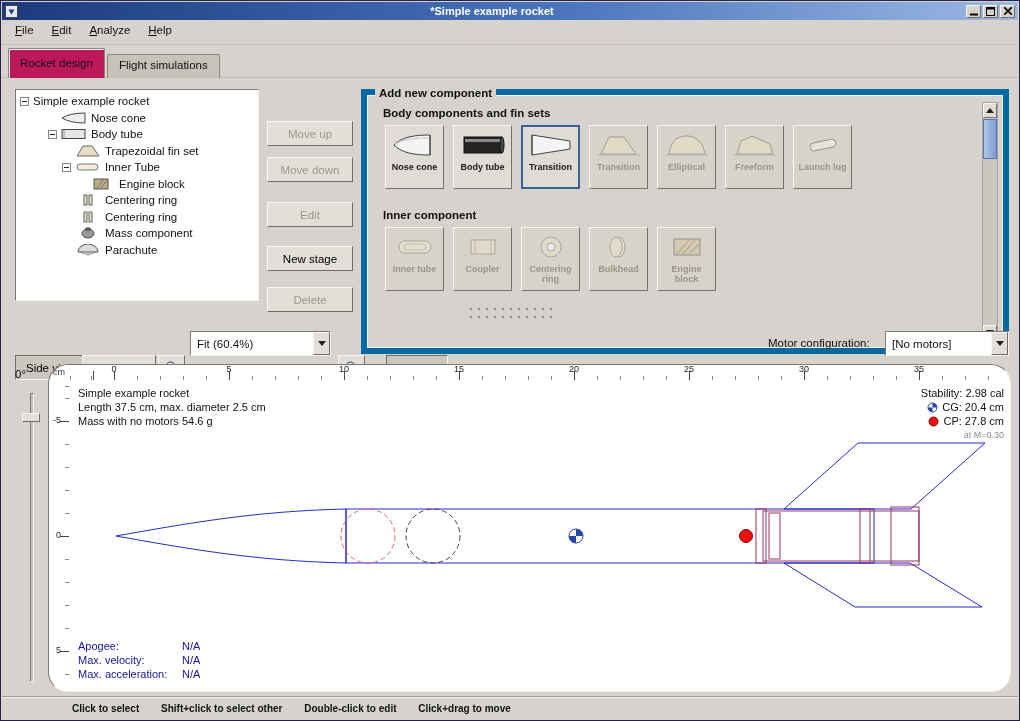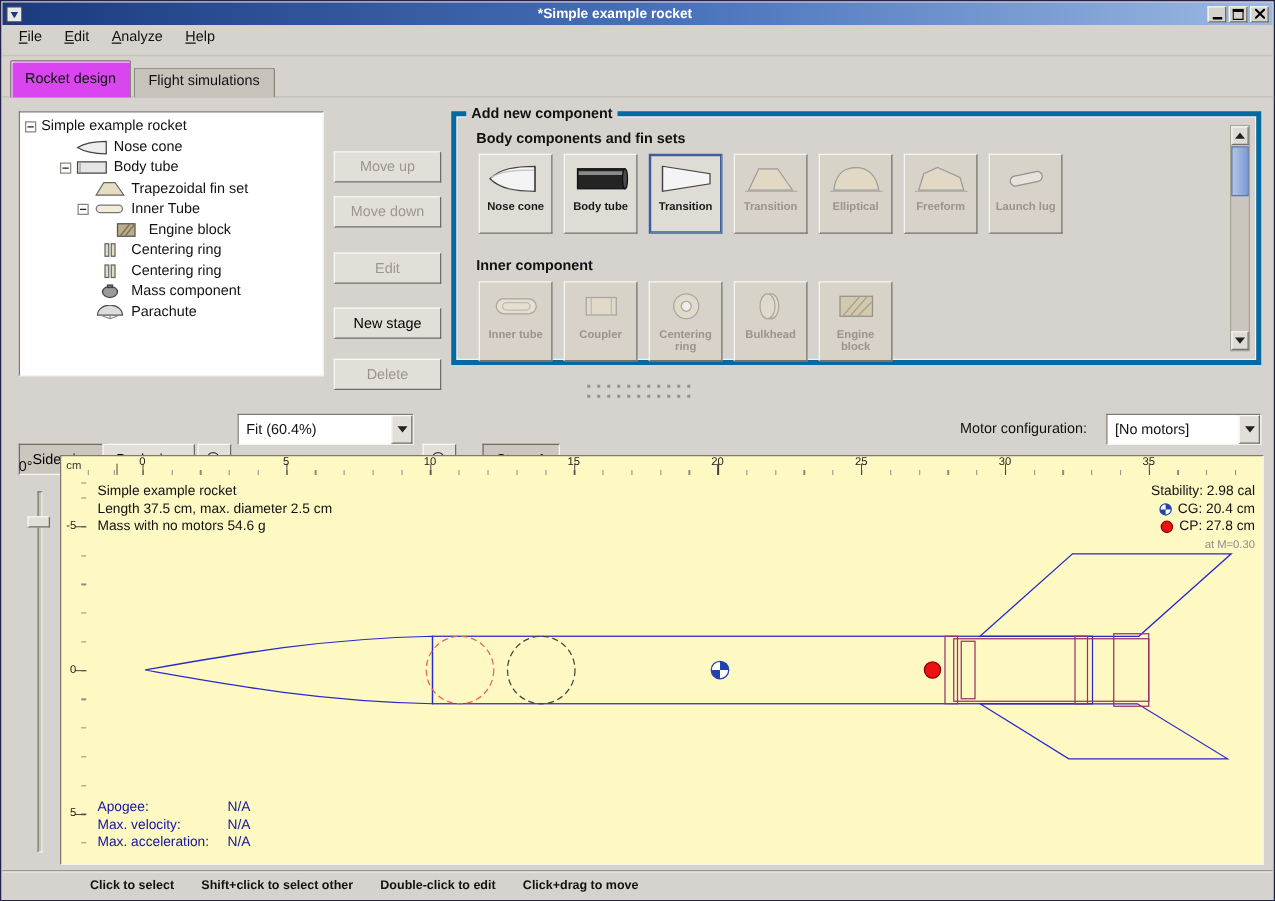--- a/index.html
+++ b/index.html
@@ -18,43 +18,43 @@
 
   
   .menubar { position:absolute; left:1px; right:1px; top:19px; height:25px; display:flex; align-items:flex-start; padding-left:4px;
     border-bottom:1px solid #c6c2ba; }
   .menu-item { display:inline-block; padding:4px 9px; cursor:default; }
   .menu-item::first-letter { text-decoration:underline; }
 
   
   .tabs { position:absolute; top:46px; left:7px; height:31px; display:flex; align-items:flex-end; gap:2px; z-index:3; }
   .tab { border:1px solid #8a867e; border-bottom:none; background:#c7c3bb; height:24px; padding:4px 11px 0; border-radius:2px 2px 0 0; }
-  .tab.active { background:#d946ef; height:30px; padding-top:8px; box-shadow:inset 1px 1px 0 #f6f5f2; }
+  .tab.active { background:#be185d; height:30px; padding-top:8px; box-shadow:inset 1px 1px 0 #f6f5f2; }
   .tabline { position:absolute; top:76px; left:0; right:0; height:1px; background:#c2beb6; z-index:1; }
 
   
   .raised { background:#e2dfd9; border:1px solid; border-color:#f8f7f4 #6f6c65 #6f6c65 #f8f7f4;margin-top:24px; }
   .sunken-box { border:1px solid; border-color:#7e7a72 #f4f3f0 #f4f3f0 #7e7a72; }
   button { font:inherit; cursor:default; }
 
   
   .tree { position:absolute; left:14px; top:88px; width:244px; height:212px; background:#fff; padding:3px 0 0 0; overflow:hidden; }
   .trow { display:flex; align-items:center; height:16.5px; white-space:nowrap; }
   .expander { width:9px; height:9px; flex:none; border:1px solid #8a8680; margin:0 4px 0 0; position:relative; background:#fff; }
   .expander::after { content:""; position:absolute; left:1px; right:1px; top:3px; height:1px; background:#222; }
   .spacer { width:13px; flex:none; }
   .ticon { flex:none; display:inline-flex; margin-right:4px; }
 
   
   .act-btn { position:absolute; left:266px; width:86px; height:25px; font-size:11.5px; }
   .act-btn:disabled { color:#9b978d; }
 
   
-  .groupbox { position:absolute; left:360px; top:88px; width:648px; height:203px;
-    border:4px solid #0369a1; box-shadow:inset 1px 1px 0 #f3f2ef, inset -1px -1px 0 #f3f2ef; }
+  .groupbox { position:absolute; left:360px; top:88px; width:648px; height:265px;
+    border:6px solid #0369a1; box-shadow:inset 1px 1px 0 #f3f2ef, inset -1px -1px 0 #f3f2ef; }
   .groupbox-title { position:absolute; top:-8px; left:8px; background:#d6d3ce; padding:0 4px; font-weight:bold; }
   .section-label { position:absolute; left:16px; font-weight:bold; }
   .comp-row { position:absolute; left:18px; display:flex; gap:9px; }
   .comp-btn { width:59px; height:64px; display:flex; flex-direction:column; align-items:center; gap:2px;
     padding:3px 1px 2px; background:#dfdcd5; border:1px solid; border-color:#f6f5f2 #75726b #75726b #f6f5f2;
     font-size:9px; font-weight:bold; }
   .comp-btn .cicon { height:32px; display:flex; align-items:center; justify-content:center; }
   .comp-btn .clabel { line-height:9.5px; text-align:center; color:#1a1a1a; }
   .comp-btn.disabled { background:#d7d3c8; }
   .comp-btn.disabled .clabel { color:#9b9488; }
@@ -81,21 +81,21 @@
   .combo-text { flex:1; padding:0 6px; white-space:nowrap; overflow:hidden; }
   .combo-arrow { width:17px; align-self:stretch; background:#e2dfd9; border:1px solid; border-color:#f8f7f4 #6f6c65 #6f6c65 #f8f7f4;
     display:flex; align-items:center; justify-content:center; }
   .tb-label { position:absolute; top:336px; }
 
   
   .viewpanel { position:absolute; left:8px; top:360px; width:1004px; height:333px; }
   .rot-label { position:absolute; left:6px; top:7px; }
   .rot-track { position:absolute; left:21px; top:32px; bottom:12px; width:4px; background:#c6c2ba; }
   .rot-handle { position:absolute; left:13px; top:28px; width:18px; height:9px; }
-  .canvas { position:absolute; left:39px; top:3px; right:2px; bottom:2px; background:#fef9c3; }
+  .canvas { position:absolute; left:39px; top:3px; right:2px; bottom:2px; background:#ffffff;border-radius:20px; }
   .corner { position:absolute; left:4px; top:2px; font-size:9px; color:#333; }
   .hruler { position:absolute; left:20px; right:0; top:0; height:15px;
     background-image:
       repeating-linear-gradient(90deg,#444 0 1px,transparent 1px 115px),
       repeating-linear-gradient(90deg,#8a8a8a 0 1px,transparent 1px 23px);
     background-size:auto 9px, auto 4px; background-repeat:repeat-x;
     background-position:45px 100%, 22px 100%; }
   .hruler span { position:absolute; top:-1px; transform:translateX(-50%); font-size:9px; color:#222; }
   .vruler { position:absolute; left:0; top:15px; width:20px; bottom:0;
     background-image:

